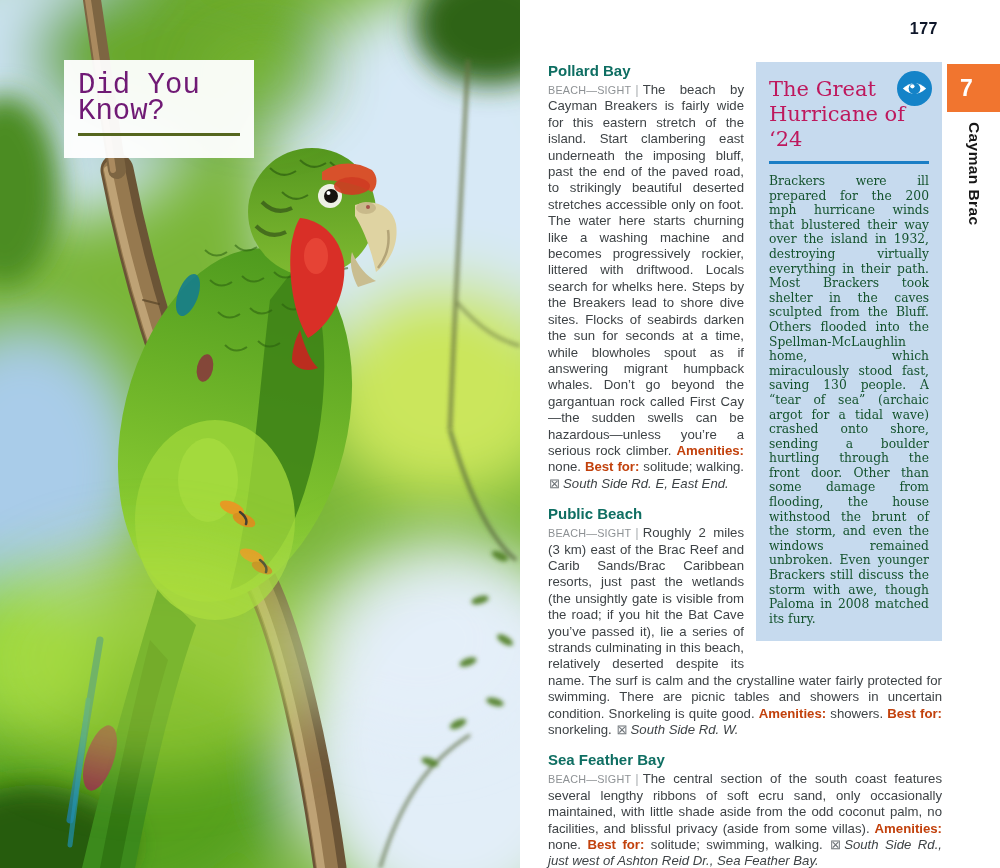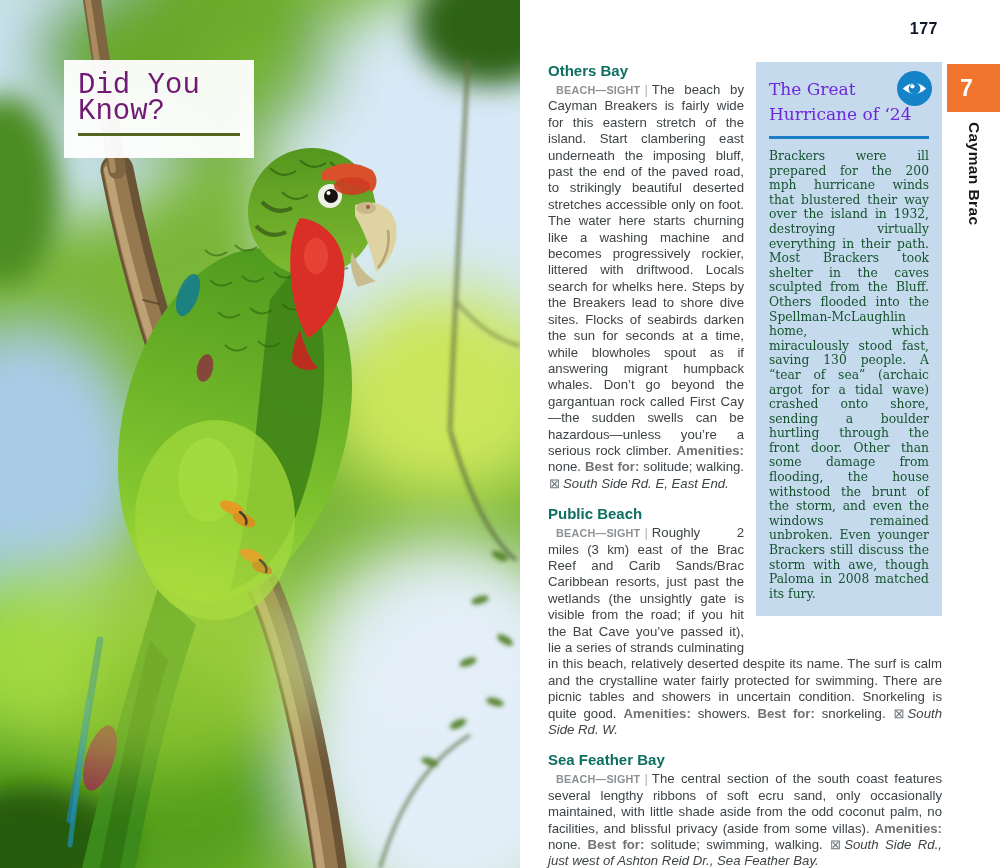--- a/index.html
+++ b/index.html
@@ -28,32 +28,32 @@
   .chapter-label{
     position:absolute;top:122px;right:17px;writing-mode:vertical-rl;
     font-weight:700;font-size:15.5px;letter-spacing:.4px;color:#161616;
   }
   .content{position:absolute;left:548px;top:62px;width:394px;}
   
   .info-box{
     float:right;width:186px;margin:0 0 28px 12px;box-sizing:border-box;
     background:#c6daee;padding:13px 13px 15px 13px;position:relative;min-height:470px;
   }
-  .ib-title{font-family:"DejaVu Serif","Liberation Serif",serif;font-size:17px;line-height:25px;color:#6d28d9;margin-top:2px;}
+  .ib-title{font-family:"DejaVu Serif","Liberation Serif",serif;font-size:21px;line-height:25px;color:#be185d;margin-top:2px;}
   .ib-title .line{display:block;}
   .ib-rule{height:3px;background:#1b7ec5;margin:9px 0 10px 0;}
   .ib-body{font-family:"DejaVu Serif","Liberation Serif",serif;font-size:12.3px;line-height:14.6px;color:#14532d;text-align:justify;}
   .eye-badge{position:absolute;top:9px;right:10px;width:35px;height:35px;}
   
   .listing{margin:0 0 13px 0;}
   .listing h3{margin:0 0 2px 0;font-size:15px;line-height:18px;color:#0e6e62;}
   .listing p{margin:0;font-size:13.2px;line-height:16.4px;color:#3e4346;text-align:justify;}
-  .cat{font-size:10.8px;font-weight:700;color:#8d9194;letter-spacing:.2px;margin-left:8px;}
+  .cat{font-size:10.8px;font-weight:400;color:#8d9194;letter-spacing:.2px;}
   .sep{color:#aeb3b6;font-weight:400;padding:0 4px;}
-  .bold-label{font-weight:700;color:#737373;}
+  .bold-label{font-weight:700;color:#c2410c;}
   .addr{font-style:italic;margin-top:11px;}
   .addr-icon{font-style:normal;color:#6f757a;padding:0 3px 0 1px;}
 </style>
 </head>
 <body>
 
 <div class="photo-wrap">
   <svg width="520" height="868" viewBox="0 0 520 868">
     <defs>
       <linearGradient id="bodyG" x1="0" y1="0" x2="0" y2="1">
@@ -210,21 +210,21 @@
     </svg>
     <div class="ib-title">
       <span class="line">The Great</span>
       <span class="line">Hurricane of ‘24</span>
     </div>
     <div class="ib-rule"></div>
     <div class="ib-body">Brackers were ill prepared for the 200 mph hurricane winds that blustered their way over the island in 1932, destroying virtually everything in their path. Most Brackers took shelter in the caves sculpted from the Bluff. Others flooded into the Spellman-McLaughlin home, which miraculously stood fast, saving 130 people. A “tear of sea” (archaic argot for a tidal wave) crashed onto shore, sending a boulder hurtling through the front door. Other than some damage from flooding, the house withstood the brunt of the storm, and even the windows remained unbroken. Even younger Brackers still discuss the storm with awe, though Paloma in 2008 matched its fury.</div>
   </aside>
 
   <section class="listing">
-    <h3>Others Bay</h3>
+    <h3>Pollard Bay</h3>
     <p><span class="cat">BEACH—SIGHT</span><span class="sep">|</span><span>The beach by Cayman Breakers is fairly wide for this eastern stretch of the island. Start clambering east underneath the imposing bluff, past the end of the paved road, to strikingly beautiful deserted stretches accessible only on foot. The water here starts churning like a washing machine and becomes progressively rockier, littered with driftwood. Locals search for whelks here. Steps by the Breakers lead to shore dive sites. Flocks of seabirds darken the sun for seconds at a time, while blowholes spout as if answering migrant humpback whales. Don’t go beyond the gargantuan rock called First Cay—the sudden swells can be hazardous—unless you’re a serious rock climber. </span><span class="bold-label">Amenities:</span><span> none. </span><span class="bold-label">Best for:</span><span> solitude; walking. </span><span class="addr-icon">⊠</span><span class="addr">South Side Rd. E, East End.</span></p>
   </section>
 
   <section class="listing">
     <h3>Public Beach</h3>
     <p><span class="cat">BEACH—SIGHT</span><span class="sep">|</span><span>Roughly 2 miles (3 km) east of the Brac Reef and Carib Sands/Brac Caribbean resorts, just past the wetlands (the unsightly gate is visible from the road; if you hit the Bat Cave you’ve passed it), lie a series of strands culminating in this beach, relatively deserted despite its name. The surf is calm and the crystalline water fairly protected for swimming. There are picnic tables and showers in uncertain condition. Snorkeling is quite good. </span><span class="bold-label">Amenities:</span><span> showers. </span><span class="bold-label">Best for:</span><span> snorkeling. </span><span class="addr-icon">⊠</span><span class="addr">South Side Rd. W.</span></p>
   </section>
 
   <section class="listing">
     <h3>Sea Feather Bay</h3>

